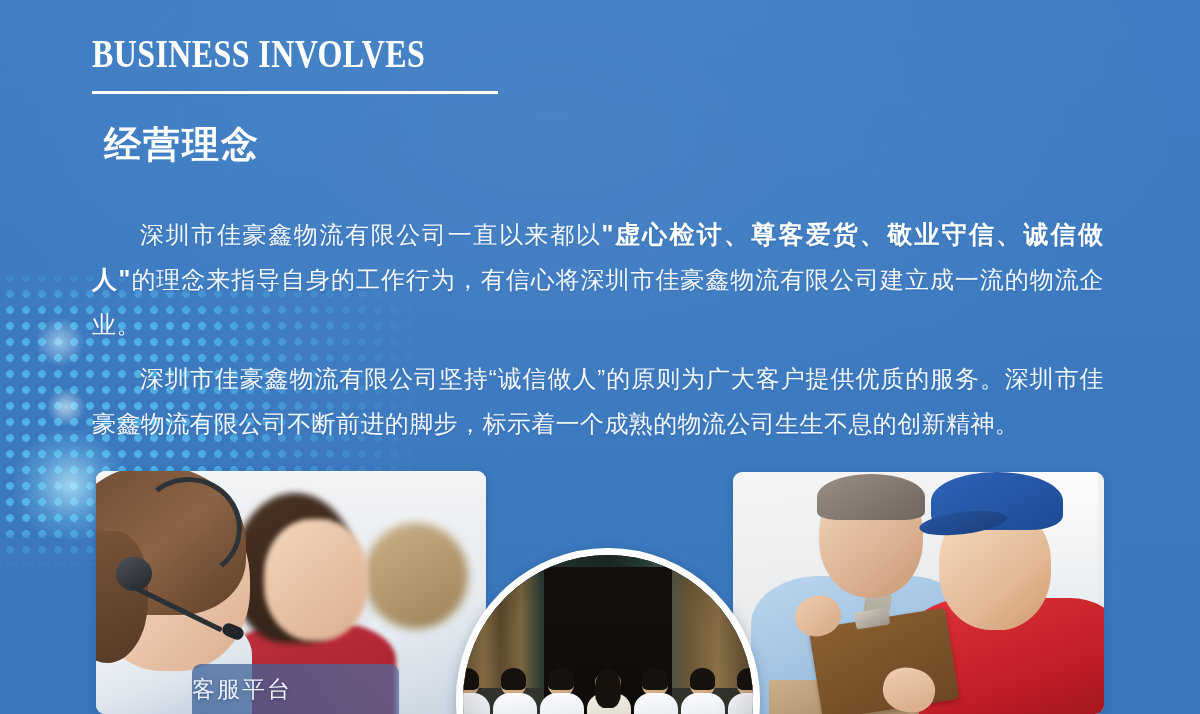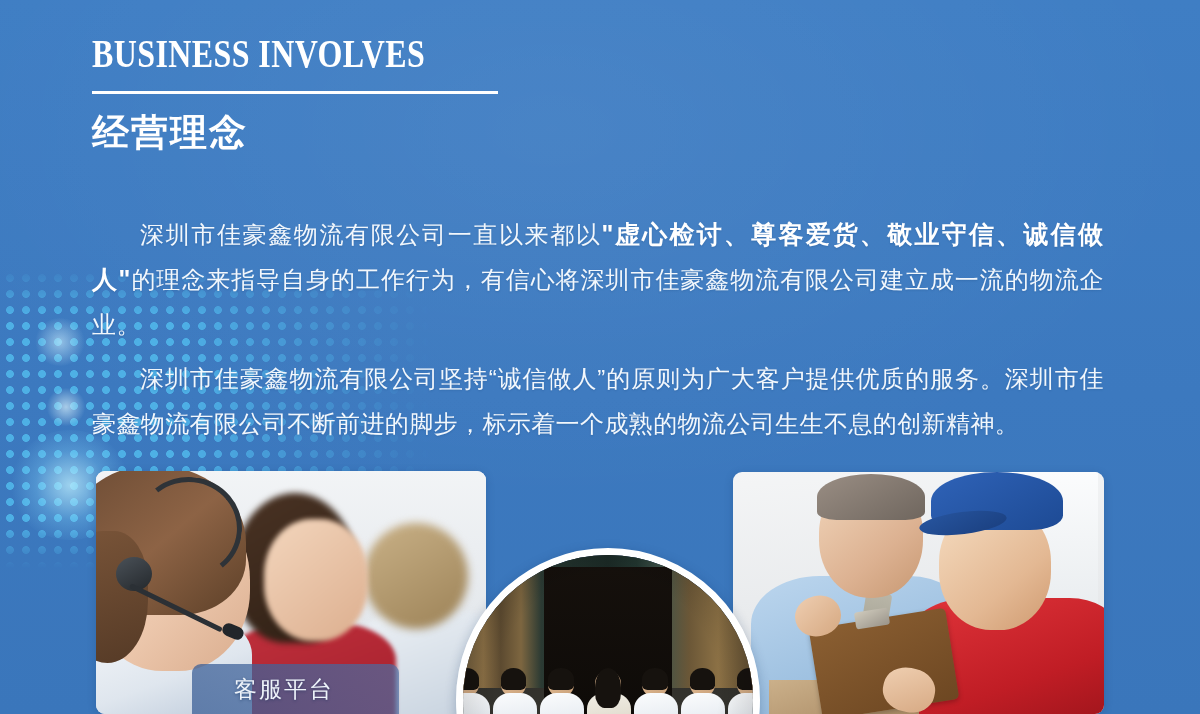--- a/index.html
+++ b/index.html
@@ -97,21 +97,21 @@
     transform-origin: left center;
     white-space: nowrap;
   }
   .title-rule {
     margin-top: 15px;
     width: 406px;
     height: 3px;
     background: #ffffff;
   }
   .title-cn {
-    margin: 0;
+    margin: 12px;
     padding-top: 17px;
     color: #ffffff;
     font-size: 37px;
     line-height: 44px;
     font-weight: bold;
     letter-spacing: 2px;
     white-space: nowrap;
   }
 
   
@@ -482,21 +482,20 @@
     display: flex;
     align-items: center;
     background: linear-gradient(90deg, rgba(58,94,150,0.74) 0%, rgba(74,110,165,0.68) 100%);
     border-radius: 9px 9px 0 0;
     z-index: 4;
   }
   .caption-left {
     left: 96px;
     width: 207px;
     justify-content: flex-start;
-    padding-left: 42px;
     box-sizing: border-box;
   }
   .caption-text {
     color: #eef3fa;
     font-size: 23px;
     letter-spacing: 2px;
     text-shadow: 0 1px 3px rgba(12,40,80,0.45);
     white-space: nowrap;
   }
 </style>

